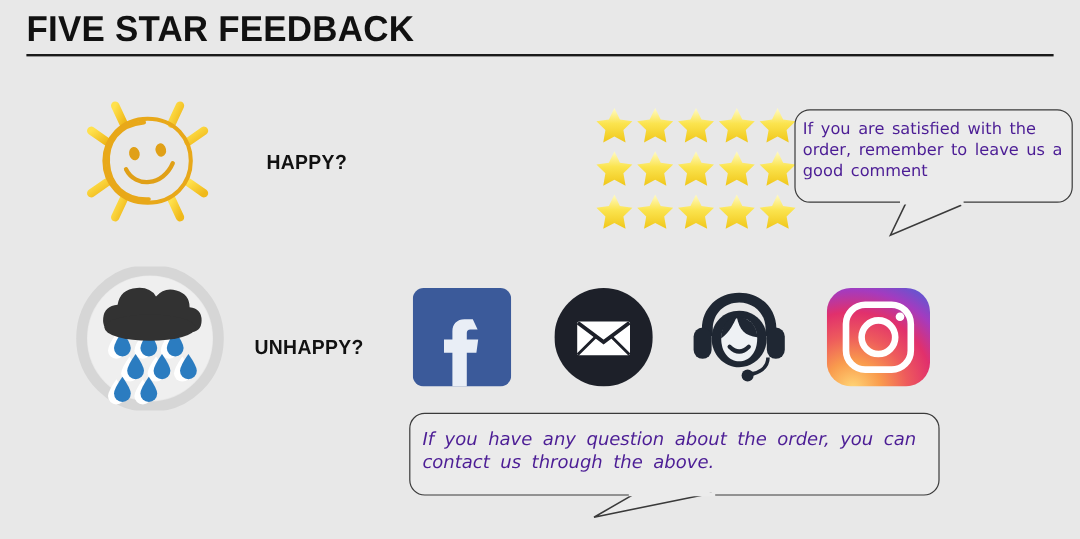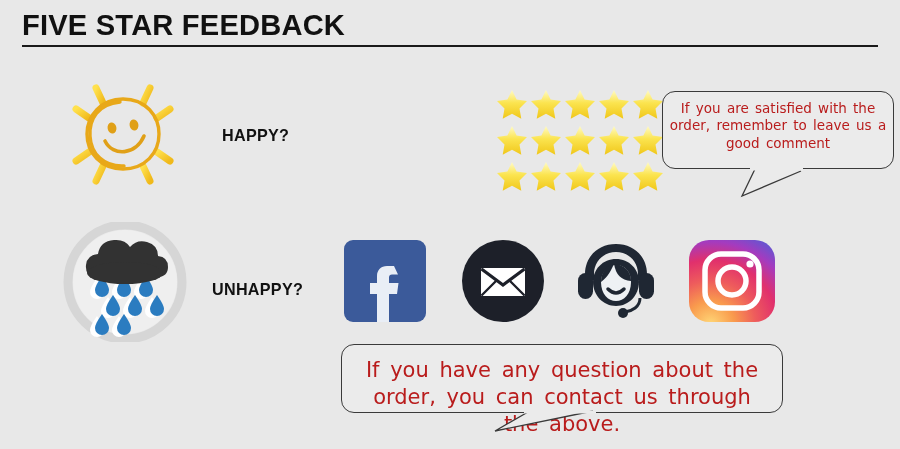--- a/index.html
+++ b/index.html
@@ -66,36 +66,35 @@
   .bubble{
     position:absolute;
     background:#ebebeb;
     border:1.3px solid #3a3a3a;
     border-radius:13px;
     box-sizing:border-box;
     color:#1c1c1c;
   }
   .bubble-text{
     font-family:"DejaVu Sans", sans-serif;
-    text-align:center;
     line-height:1.28;
     word-spacing:2px;
-    color:#b91c1c;
+    color:#4c1d95;
   }
   #bubble-top{
     left:662px;top:91px;width:232px;height:78px;
   }
   #bubble-top .bubble-text{
     font-size:13.5px;padding:8px 6px 0 6px;
   }
   #bubble-bottom{
     left:341px;top:344px;width:442px;height:69px;
   }
   #bubble-bottom .bubble-text{
-    font-size:21px;padding:12px 10px 0 10px;word-spacing:4px;
+    font-size:15px;padding:12px 10px 0 10px;word-spacing:4px;font-style:italic;
   }
   .tail{position:absolute;overflow:visible;}
   #tail-top{left:700px;top:160px;}
   #tail-bottom{left:470px;top:404px;}
 </style>
 </head>
 <body>
 
 <div class="page">
 

